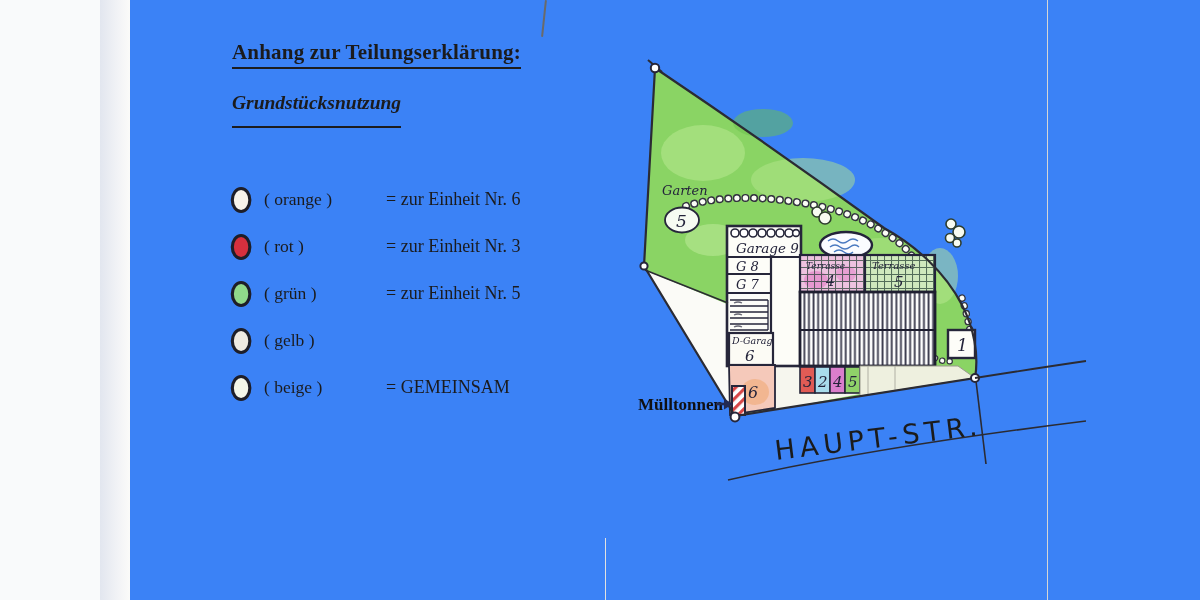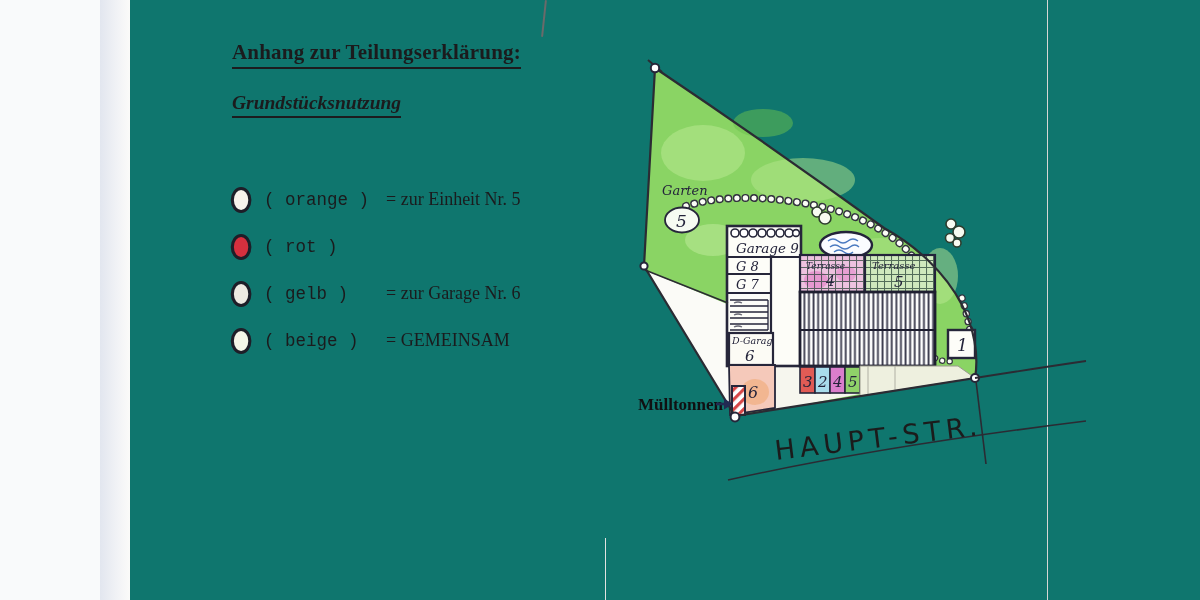--- a/index.html
+++ b/index.html
@@ -1,35 +1,35 @@
 <!DOCTYPE html>
 <html><head>
 <meta charset="utf-8">
 <style>
   html,body{margin:0;padding:0;background:#f7f8f9;}
-  #stage{position:relative;width:1200px;height:600px;background:#0f766e;overflow:hidden;
+  #stage{position:relative;width:1200px;height:600px;background:#3b82f6;overflow:hidden;
          font-family:"Liberation Serif",serif;color:#1b1b1d;}
   
   .edge-band{position:absolute;left:100px;top:0;width:30px;height:600px;
              background:linear-gradient(to right,#e2e6ef,#f2f3f6 60%,#fbfbf9);}
   .left-margin{position:absolute;left:0;top:0;width:100px;height:600px;background:#f9fafb;}
   .fold-line{position:absolute;left:1047px;top:0;width:1px;height:600px;background:#d6d6d4;}
   .fold-line2{position:absolute;left:605px;top:538px;width:1px;height:62px;background:#e2e2e0;}
   .corner-tick{position:absolute;left:543px;top:0;width:2px;height:37px;background:#6a6a6a;
                transform:rotate(6deg);border-radius:2px;}
   
   .doc-title{position:absolute;left:232px;top:40px;font-size:21px;font-weight:bold;
              border-bottom:2.6px solid #1c1c1e;padding-bottom:2px;letter-spacing:.2px;}
   .doc-subtitle{position:absolute;left:232px;top:92px;font-size:19.5px;font-weight:bold;font-style:italic;
-             border-bottom:2.2px solid #1c1c1e;padding-bottom:2px;}
+             border-bottom:2.2px solid #1c1c1e;padding-bottom:12px;}
   
   .legend{position:absolute;left:230px;top:176px;width:340px;}
   .legend-row{display:grid;grid-template-columns:34px 122px 1fr;align-items:center;height:47px;}
   .swatch{width:24px;height:30px;}
-  .cname{font-size:17.5px;font-family:Liberation Mono, monospace;}
+  .cname{font-size:17.5px;}
   .cvalue{font-size:18px;}
   
   .plan{position:absolute;left:618px;top:8px;}
   .hw{font-family:"DejaVu Serif",serif;font-style:italic;fill:#23233a;}
   .print{font-family:"Liberation Serif",serif;font-weight:600;fill:#101012;}
   .street{font-family:"DejaVu Sans",sans-serif;fill:#1b1b1b;letter-spacing:5px;}
 </style>
 </head>
 <body>
 <div id="stage">
@@ -42,34 +42,41 @@
 
 <div class="doc-title">Anhang zur Teilungserklärung:</div>
 <div class="doc-subtitle">Grundstücksnutzung</div>
 
 <div class="legend">
   <div class="legend-row">
     <svg class="swatch" viewBox="0 0 26 30">
       <ellipse cx="12" cy="15" rx="9.5" ry="12.5" stroke="#1e1e28" stroke-width="3.4" fill="#f7f3ec"></ellipse>
         </svg>
     <span class="cname">( orange )</span>
+    <span class="cvalue">= zur Einheit Nr. 6</span>
+  </div>
+  <div class="legend-row">
+    <svg class="swatch" viewBox="0 0 26 30">
+      <ellipse cx="12" cy="15" rx="9.5" ry="12.5" stroke="#1e1e28" stroke-width="3.4" fill="#d6303e"></ellipse>
+        </svg>
+    <span class="cname">( rot )</span>
+    <span class="cvalue">= zur Einheit Nr. 3</span>
+  </div>
+  <div class="legend-row">
+    <svg class="swatch" viewBox="0 0 26 30">
+      <ellipse cx="12" cy="15" rx="9.5" ry="12.5" stroke="#1e1e28" stroke-width="3.4" fill="#90d98a"></ellipse>
+        </svg>
+    <span class="cname">( grün )</span>
     <span class="cvalue">= zur Einheit Nr. 5</span>
   </div>
   <div class="legend-row">
     <svg class="swatch" viewBox="0 0 26 30">
-      <ellipse cx="12" cy="15" rx="9.5" ry="12.5" stroke="#1e1e28" stroke-width="3.4" fill="#d6303e"></ellipse>
-        </svg>
-    <span class="cname">( rot )</span>
-  </div>
-  <div class="legend-row">
-    <svg class="swatch" viewBox="0 0 26 30">
       <ellipse cx="12" cy="15" rx="9.5" ry="12.5" stroke="#1e1e28" stroke-width="3.4" fill="#eeeae2"></ellipse>
         </svg>
     <span class="cname">( gelb )</span>
-    <span class="cvalue">= zur Garage Nr. 6</span>
   </div>
   <div class="legend-row">
     <svg class="swatch" viewBox="0 0 26 30">
       <ellipse cx="12" cy="15" rx="9.5" ry="12.5" stroke="#1e1e28" stroke-width="3.4" fill="#f4f6e8"></ellipse>
         </svg>
     <span class="cname">( beige )</span>
     <span class="cvalue">= GEMEINSAM</span>
   </div>
 </div>
 

